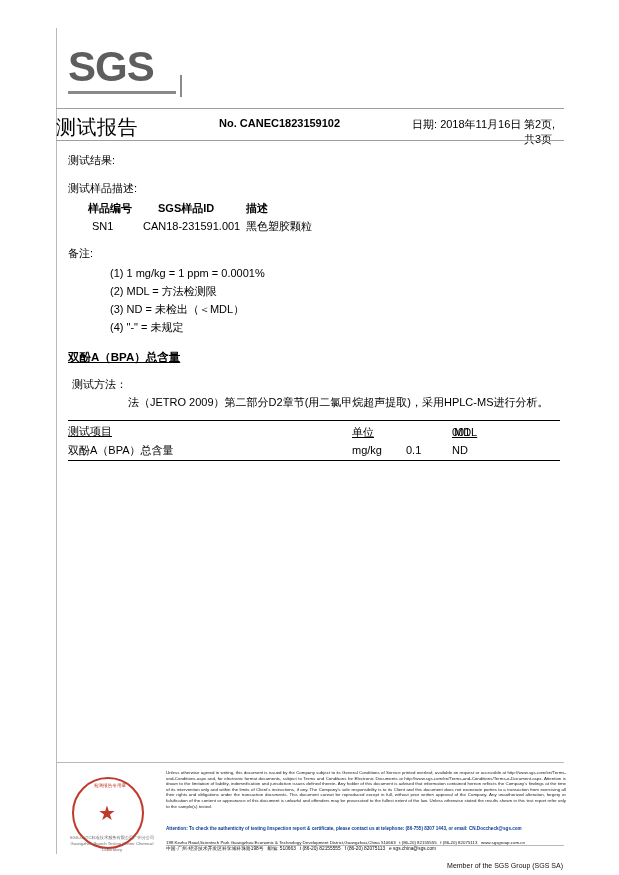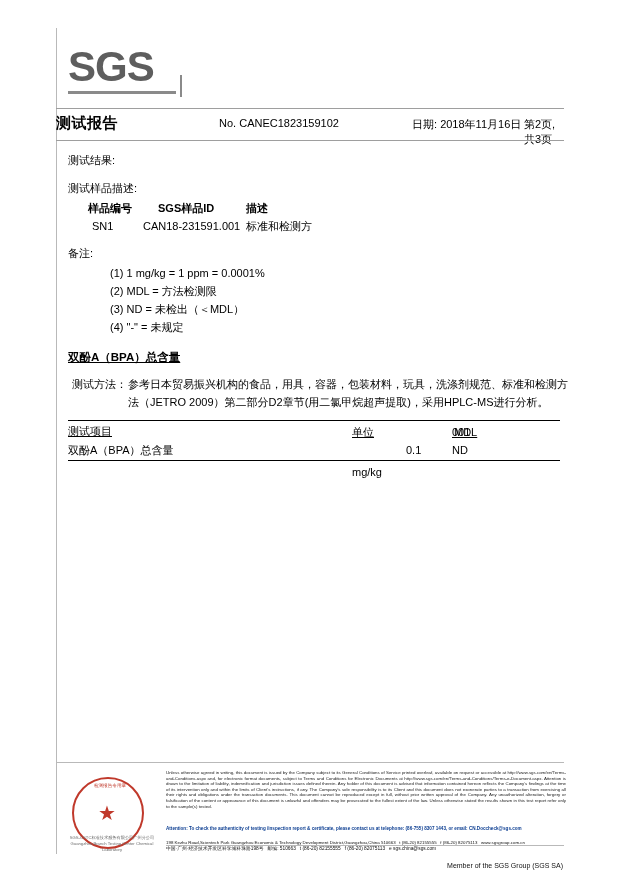--- a/index.html
+++ b/index.html
@@ -77,29 +77,30 @@
     position: absolute;
     left: 56px;
     top: 112px;
     width: 510px;
     height: 28px;
   }
   .report-title {
     position: absolute;
     left: 0px;
     top: 2px;
-    font-size: 15px;
-    font-weight: bold;
+    font-size: 20px;
+    font-weight: normal;
     letter-spacing: 0.5px;
   }
   .report-no {
     position: absolute;
     left: 163px;
     top: 5px;
     font-size: 11px;
+    font-weight: bold;
   }
   .report-date {
     position: absolute;
     left: 356px;
     top: 5px;
     font-size: 11px;
   }
   .report-page {
     position: absolute;
     left: 468px;
@@ -266,42 +267,41 @@
   <div class="t" style="left:68px; top:152px;">测试结果:</div>
 
   <div class="t" style="left:68px; top:180px;">测试样品描述:</div>
 
   <div class="t bold" style="left:88px; top:200px;">样品编号</div>
   <div class="t bold" style="left:158px; top:200px;">SGS样品ID</div>
   <div class="t bold" style="left:246px; top:200px;">描述</div>
 
   <div class="t" style="left:92px; top:218px;">SN1</div>
   <div class="t" style="left:143px; top:218px;">CAN18-231591.001</div>
-  <div class="t" style="left:246px; top:218px;">标准和检测方</div>
+  <div class="t" style="left:246px; top:218px;">黑色塑胶颗粒</div>
 
   <div class="t" style="left:68px; top:245px;">备注:</div>
   <div class="t" style="left:110px; top:265px;">(1) 1 mg/kg = 1 ppm = 0.0001%</div>
   <div class="t" style="left:110px; top:283px;">(2) MDL = 方法检测限</div>
   <div class="t" style="left:110px; top:301px;">(3) ND = 未检出（＜MDL）</div>
   <div class="t" style="left:110px; top:319px;">(4) "-" = 未规定</div>
 
   <div class="sec-title" style="left:68px; top:350px;">双酚A（BPA）总含量</div>
 
   <div class="t" style="left:72px; top:376px;">测试方法：</div>
-  <div class="t" style="left:128px; top:376px;">参考日本贸易振兴机构的食品，用具，容器，包装材料，玩具，洗涤剂规范、标准和检测方</div>
   <div class="t" style="left:128px; top:394px;">法（JETRO 2009）第二部分D2章节(用二氯甲烷超声提取)，采用HPLC-MS进行分析。</div>
 
   <div class="tbl-rule" style="left:68px; top:420px; width:492px;"></div>
   <div class="t underline-head" style="left:68px; top:424px;font-family:Liberation Mono, monospace;">测试项目</div>
   <div class="t underline-head" style="left:352px; top:424px;">单位</div>
   <div class="t underline-head" style="left:428px; top:424px;margin-left:26px;">MDL</div>
   <div class="t underline-head" style="left:452px; top:424px;">001</div>
 
   <div class="t" style="left:68px; top:442px;">双酚A（BPA）总含量</div>
-  <div class="t" style="left:352px; top:464px;">mg/kg</div>
+  <div class="t" style="left:352px; top:442px;">mg/kg</div>
   <div class="t" style="left:406px; top:442px;">0.1</div>
   <div class="t" style="left:452px; top:442px;">ND</div>
   <div class="tbl-rule" style="left:68px; top:460px; width:492px; background:#000;"></div>
 
   <div class="footer-rule"></div>
 
   <div class="stamp">
     <div class="stamp-circle"></div>
     <div class="stamp-star">★</div>
     <div class="stamp-arc-text" style="text-align:center; padding-top:8px; box-sizing:border-box;">检测报告专用章</div>

